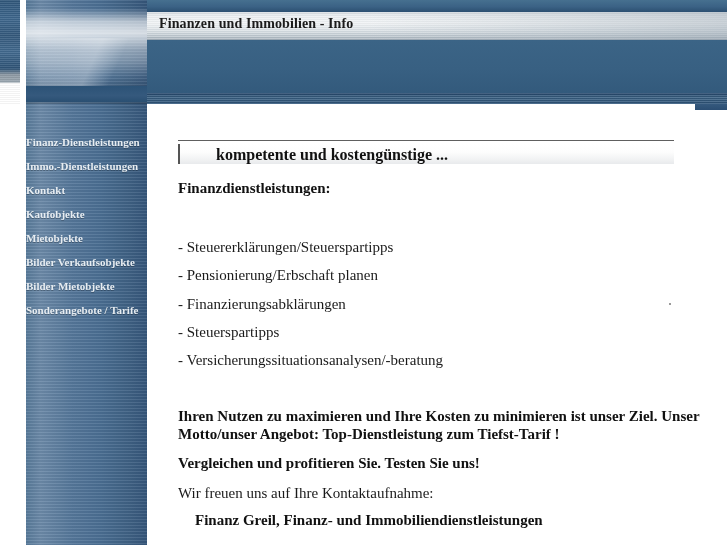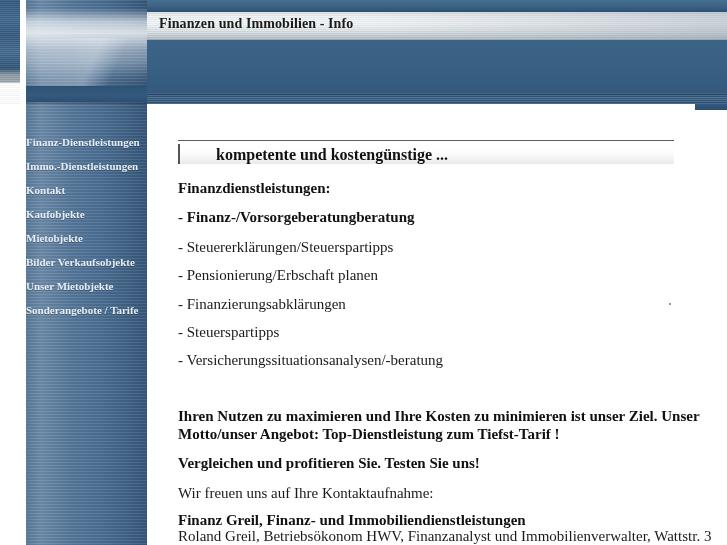--- a/index.html
+++ b/index.html
@@ -378,37 +378,36 @@
     <div class="nav-item">
       <span>Kaufobjekte</span>
     </div>
     <div class="nav-item">
       <span>Mietobjekte</span>
     </div>
     <div class="nav-item">
       <span>Bilder Verkaufsobjekte</span>
     </div>
     <div class="nav-item">
-      <span>Unser Mietobjekte</span>
+      <span>Bilder Mietobjekte</span>
     </div>
     <div class="nav-item">
       <span>Sonderangebote / Tarife</span>
     </div>
   </nav>
 
   <div class="topline"></div>
 
   <div class="banner">
     <div class="banner-bar"></div>
     <div class="banner-text">kompetente und kostengünstige ...</div>
   </div>
 
   <div class="block t-bold" style="top:181px;">Finanzdienstleistungen:</div>
 
-  <div class="block t-bold" style="top:210px;">- Finanz-/Vorsorgeberatungberatung</div>
 
   <div class="block t-norm" style="top:240px;">- Steuererklärungen/Steuerspartipps</div>
 
   <div class="block t-norm" style="top:268px;">- Pensionierung/Erbschaft planen</div>
 
   <div class="block t-norm" style="top:297px;">- Finanzierungsabklärungen</div>
 
   <div class="block t-norm" style="top:325px;">- Steuerspartipps</div>
 
   <div class="block t-norm" style="top:353px;">- Versicherungssituationsanalysen/-beratung</div>
@@ -416,17 +415,16 @@
   <div class="speck"></div>
 
   <div class="block t-bold" style="top:409px;">Ihren Nutzen zu maximieren und Ihre Kosten zu minimieren ist unser Ziel. Unser</div>
 
   <div class="block t-bold" style="top:427px;">Motto/unser Angebot: Top-Dienstleistung zum Tiefst-Tarif !</div>
 
   <div class="block t-bold" style="top:456px;">Vergleichen und profitieren Sie. Testen Sie uns!</div>
 
   <div class="block t-norm" style="top:486px;">Wir freuen uns auf Ihre Kontaktaufnahme:</div>
 
-  <div class="block t-bold" style="top:513px;">Finanz Greil, Finanz- und Immobiliendienstleistungen</div>
-
-  <div class="block t-norm" style="top:529px;">Roland Greil, Betriebsökonom HWV, Finanzanalyst und Immobilienverwalter, Wattstr. 3</div>
+  <div class="block t-bold" style="top:513px;margin-left:17px;">Finanz Greil, Finanz- und Immobiliendienstleistungen</div>
+
 
 </div>
 
 </body></html>

